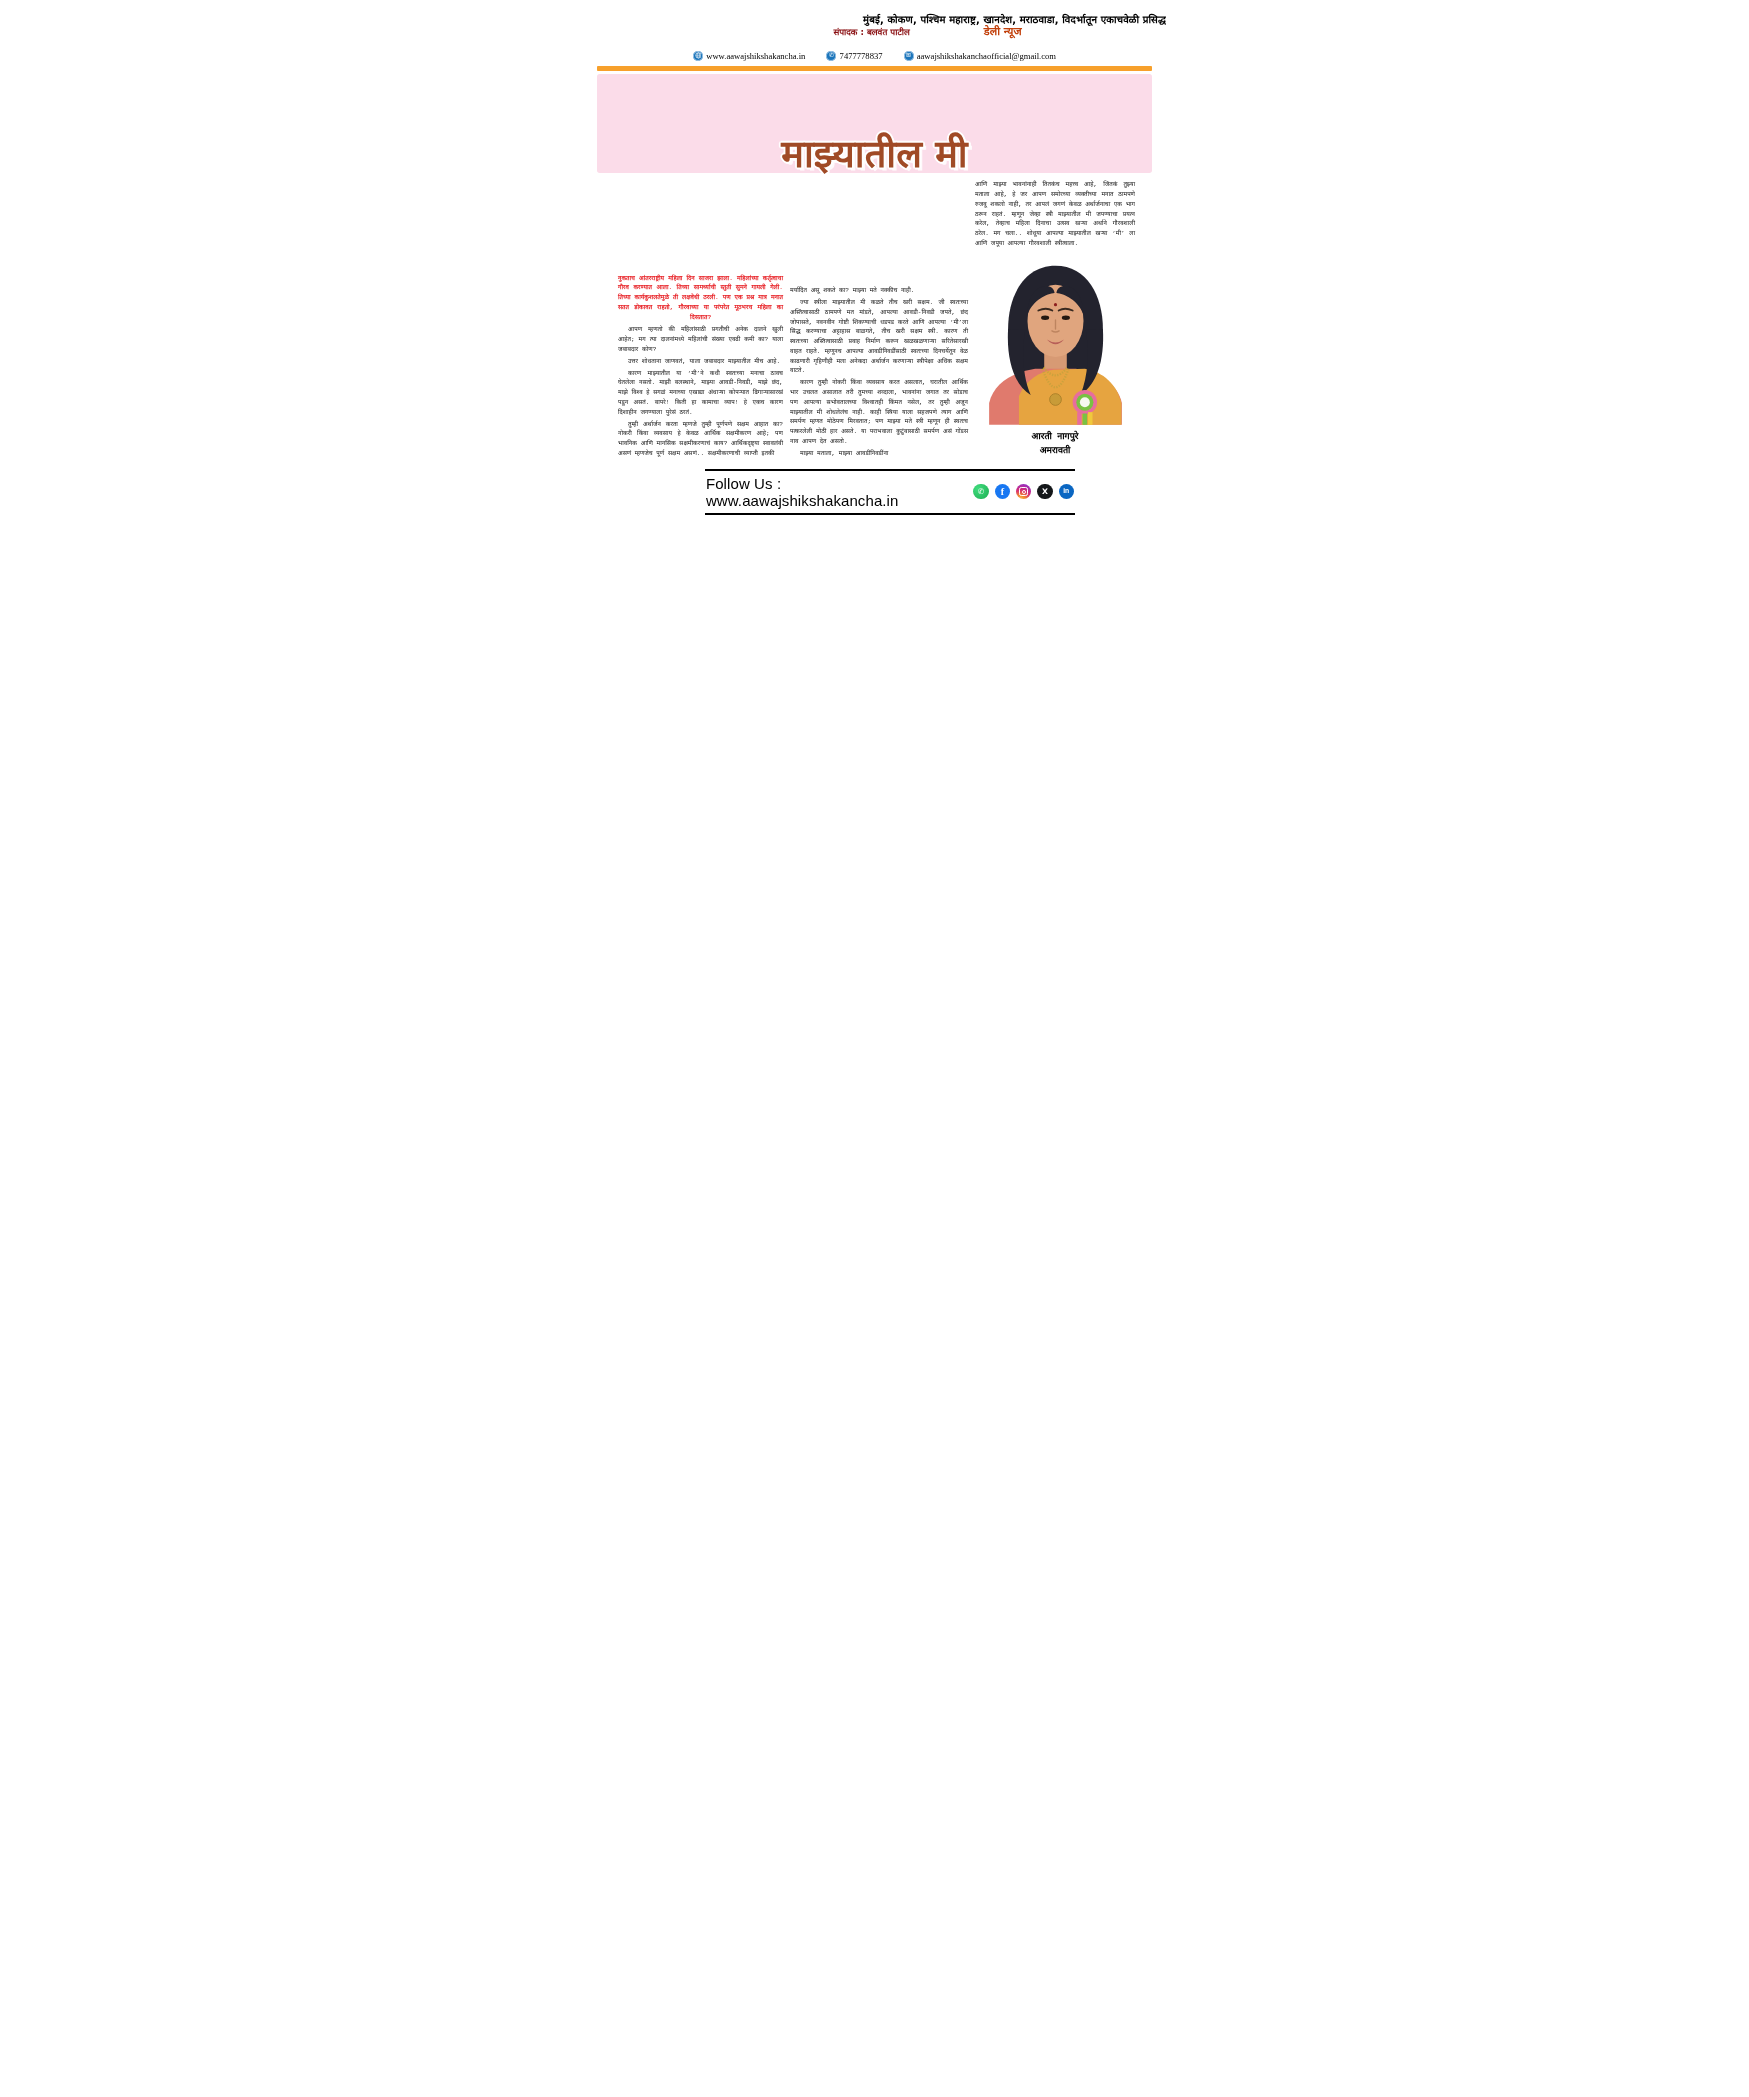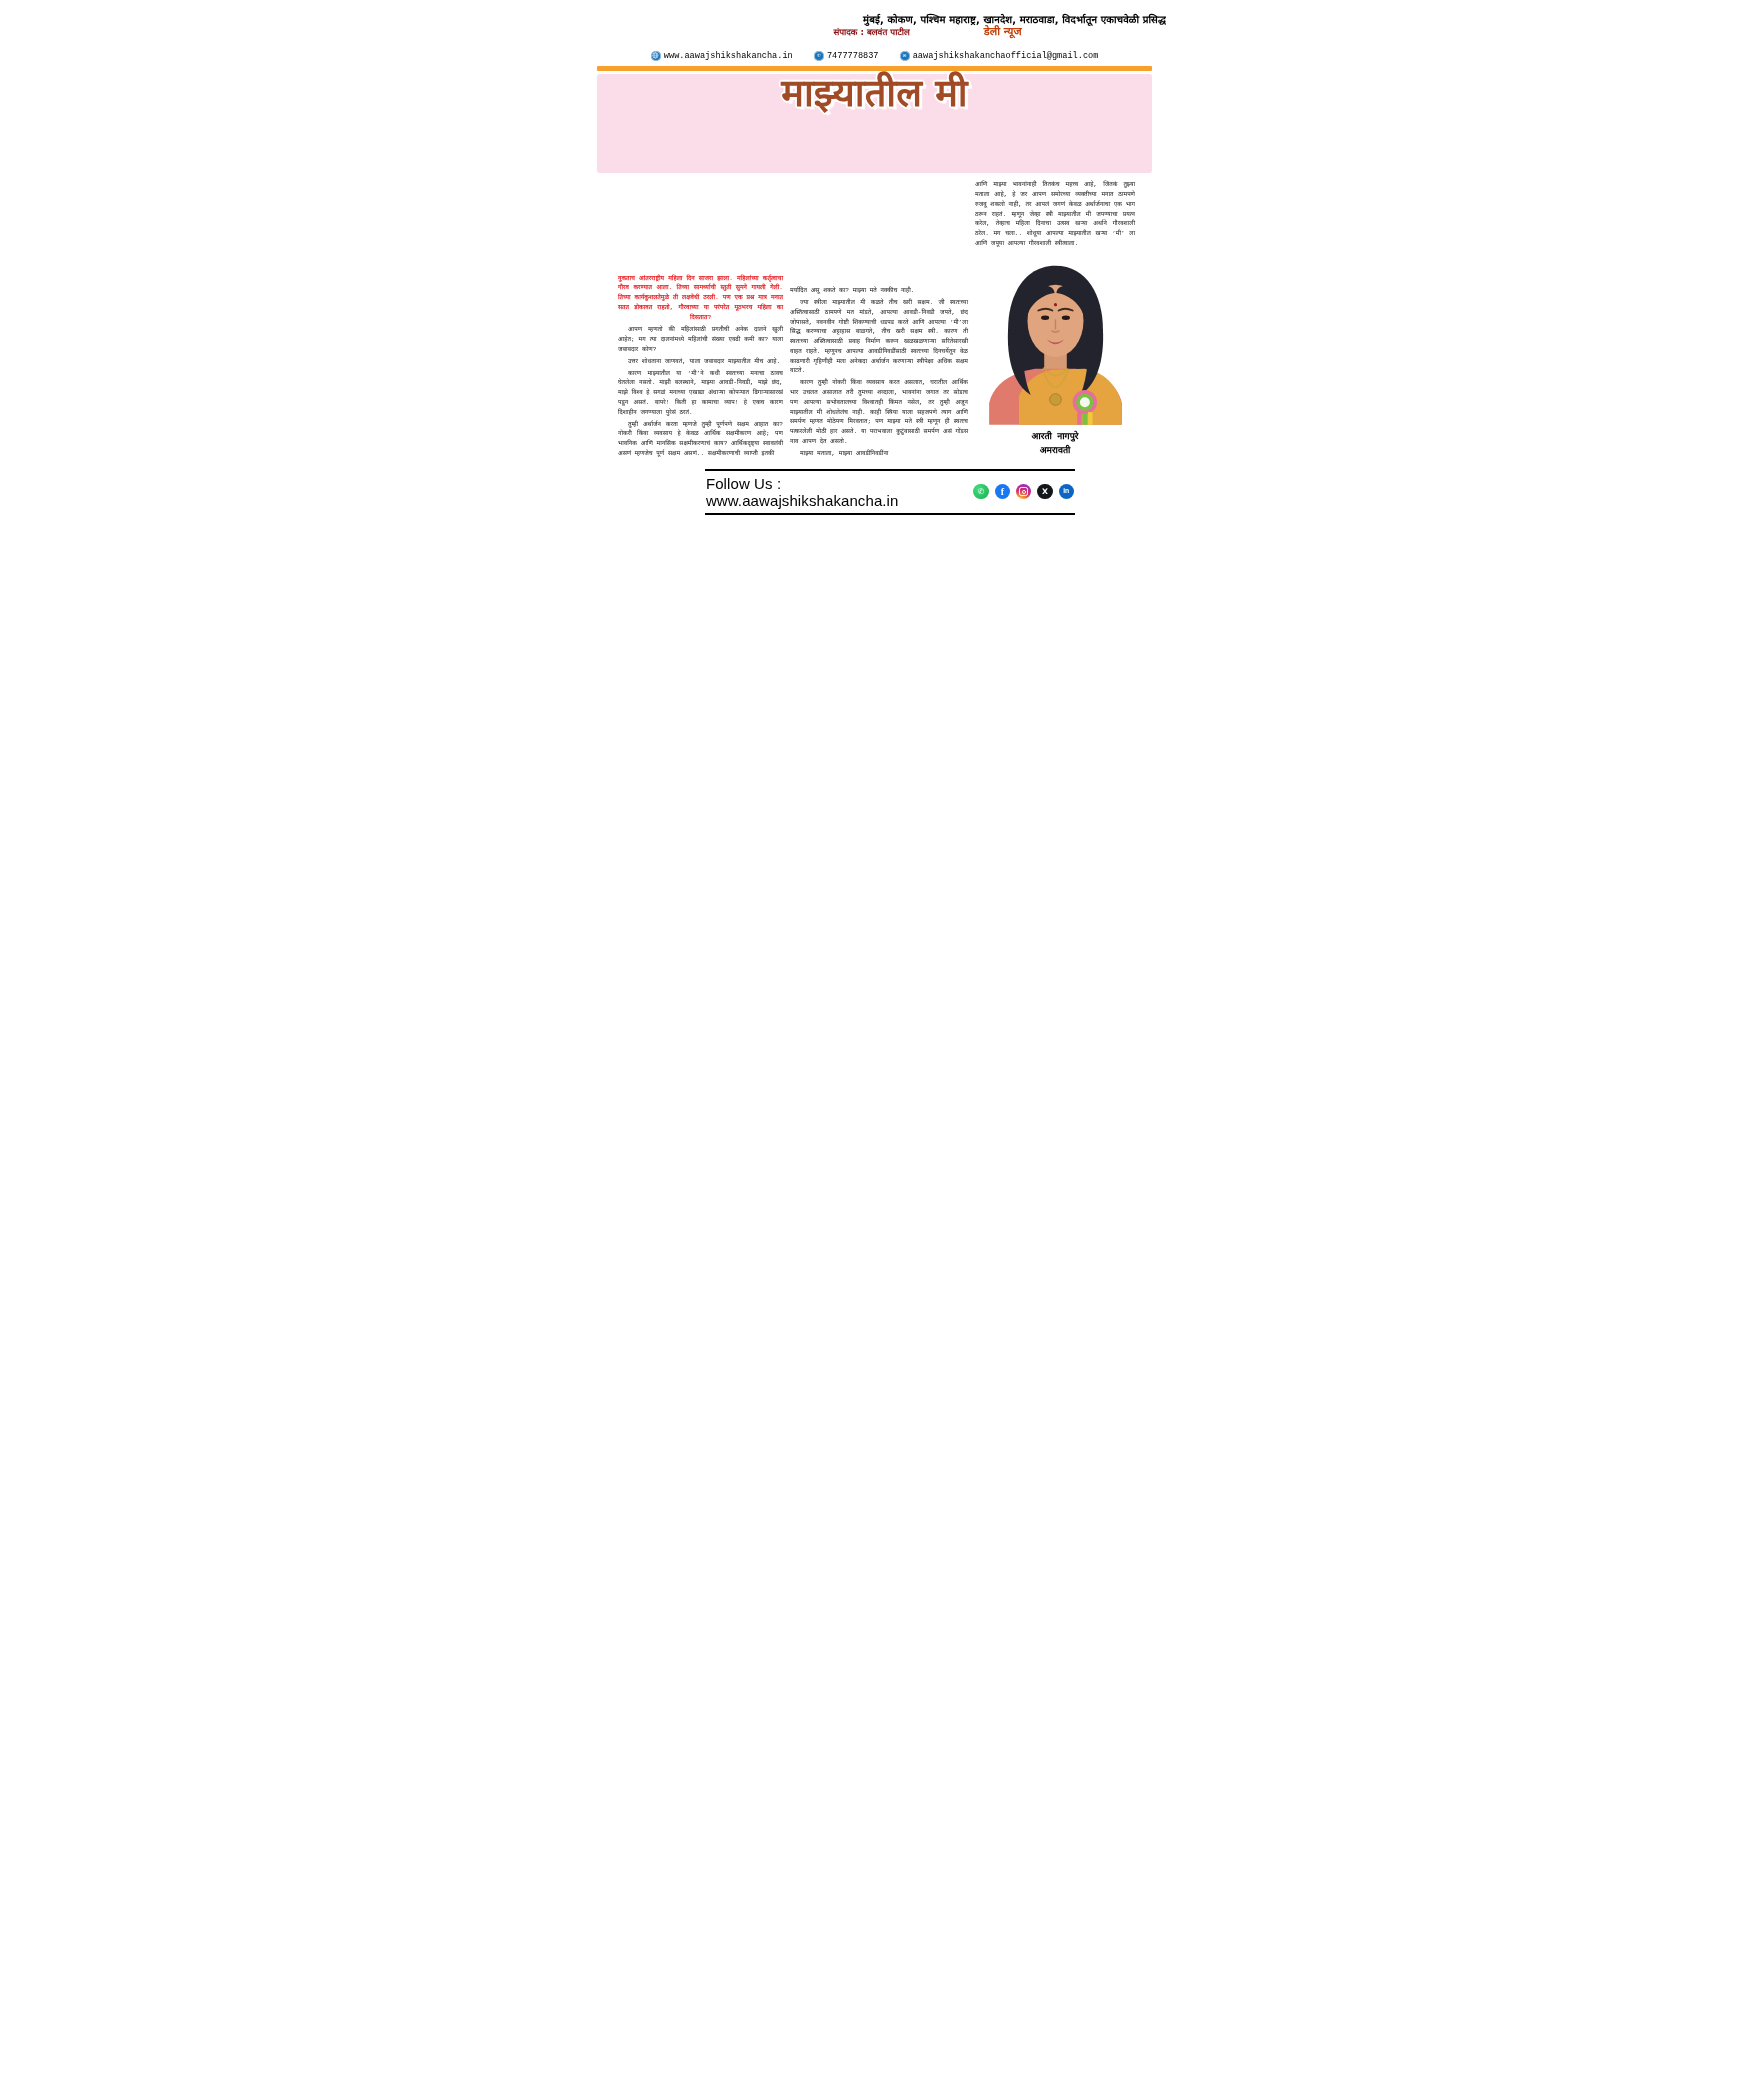--- a/index.html
+++ b/index.html
@@ -28,37 +28,37 @@
     position:absolute;left:49.5%;transform:translateX(-50%);
     top:0.9px;font-size:8.6px;font-weight:bold;color:#8a0f12;
   }
   .edition{
     position:absolute;left:72%;transform:translateX(-50%);
     top:-2.7px;font-size:11px;font-weight:bold;color:#c2410c;
   }
   .contact-bar{
     display:flex;justify-content:center;align-items:center;gap:21px;
     margin-top:2.7px;height:13.6px;
-    font-family:Liberation Mono, monospace;
+    font-family:Liberation Serif, serif;
     font-size:8.6px;color:#000;
   }
   .contact-item{display:flex;align-items:center;gap:3.2px;}
   .badge{
     width:10px;height:10px;border-radius:50%;
     display:inline-flex;align-items:center;justify-content:center;
     background:#1b75bb;color:#fff;font-size:5.9px;line-height:1;
     box-shadow:inset 0 0 0 0.9px #9cc3e4;flex:0 0 auto;
   }
   .divider{
     height:4.5px;background:#f7a02b;margin:3.6px 13.6px 0 13.6px;border-radius:0.9px;
   }
   
   .title-banner{
     margin:3.2px 13.6px 0 13.6px;height:99px;background:#fbdce9;border-radius:2.7px;
-    display:flex;align-items:flex-start;justify-content:center;
+    display:flex;align-items:flex-end;justify-content:center;
   }
   .article-title{
     font-size:38px;font-weight:bold;color:#a04a26;line-height:1;
     text-shadow:
       1.4px 1.4px 0 #ffffff,-1.4px -1.4px 0 #ffffff,1.4px -1.4px 0 #ffffff,
       -1.4px 1.4px 0 #ffffff,0 1.8px 0 #ffffff,0 -1.8px 0 #ffffff,
       1.8px 0 0 #ffffff,-1.8px 0 0 #ffffff,3.2px 3.2px 0 rgba(255,255,255,.85);
   }
   
   .columns{

